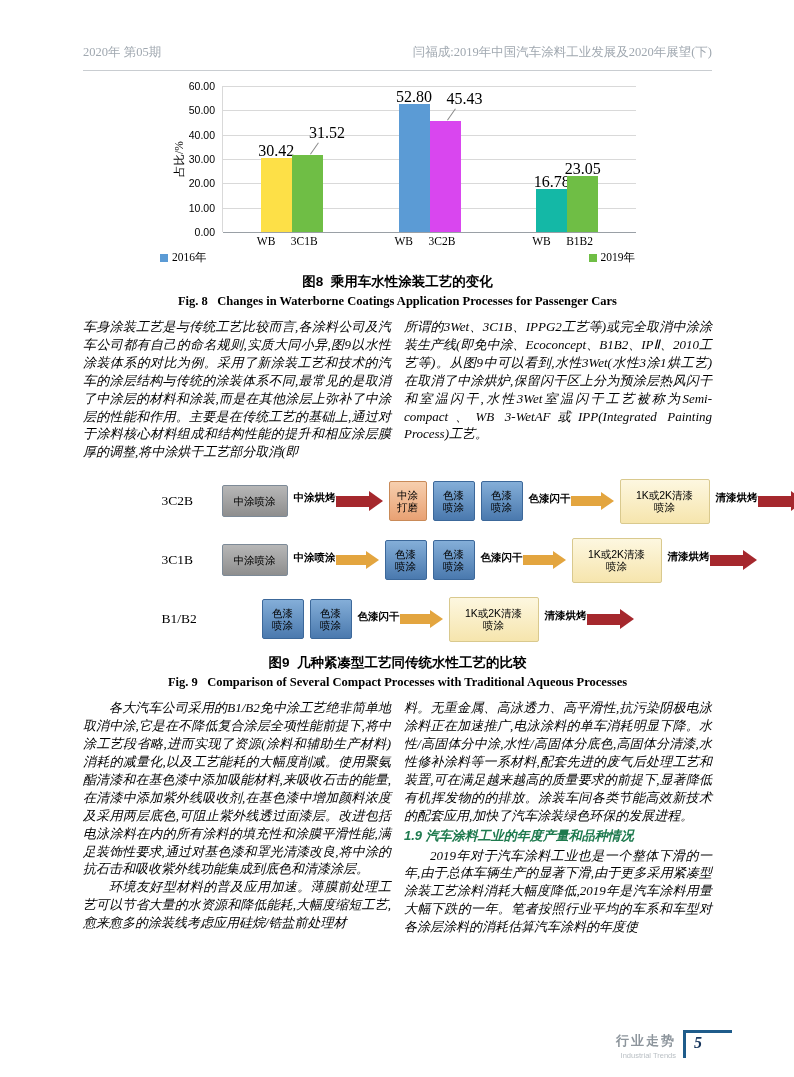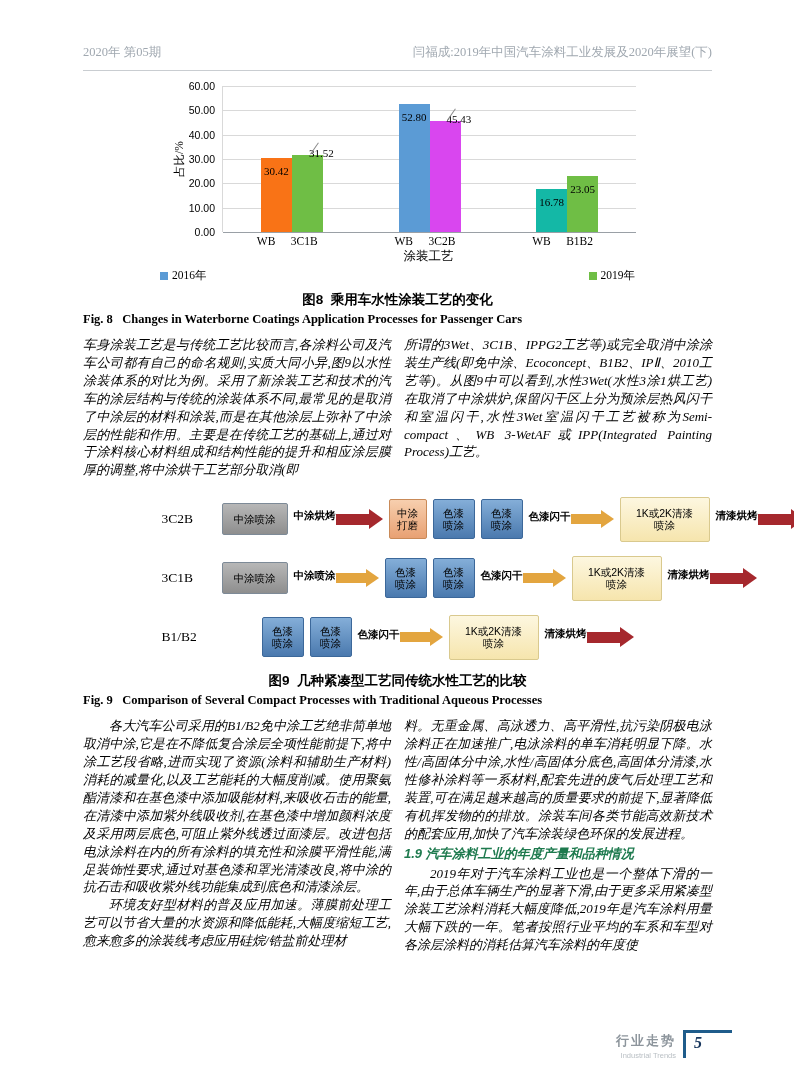--- a/index.html
+++ b/index.html
@@ -18,35 +18,35 @@
           font-size:11.5px;white-space:nowrap;}
   .ytick{position:absolute;right:7px;font-size:10.5px;font-family:"Liberation Sans",sans-serif;
          width:40px;text-align:right;}
   .plot{position:relative;width:413px;height:146px;flex:none;border-left:1px solid #d9d9d9;}
   .gridline{position:absolute;left:0;right:0;height:1px;background:#d9d9d9;}
   .gridline.axisline{background:#9aa0a6;}
   .bars-row{position:absolute;left:0;bottom:0;width:100%;display:flex;align-items:flex-end;}
   .group{flex:1;display:flex;justify-content:center;align-items:flex-end;}
   .bar{position:relative;width:31px;}
   .bar-label{position:absolute;top:-16px;left:50%;transform:translateX(-50%);
-             white-space:nowrap;font-size:11px;margin-top:23px;}
+             white-space:nowrap;font-size:16px;}
   .bar-label.callout{top:-31px;left:55%;transform:none;}
   .leader{position:absolute;top:-15px;left:58%;width:1px;height:14px;background:#8a8a8a;
           transform-origin:bottom left;transform:rotate(35deg);}
   .xlabels{display:flex;margin-top:3px;}
   .xgroup{flex:1;display:flex;justify-content:center;column-gap:0;}
   .xgroup span{display:inline-block;width:34px;text-align:left;font-size:11.5px;}
   .xtitle{text-align:center;font-size:12.5px;margin-top:1px;}
   .legend{display:flex;justify-content:space-between;column-gap:18px;margin-top:3px;align-items:center;}
   .legend-item{display:flex;align-items:center;column-gap:4px;font-size:11.5px;}
   .swatch{width:8px;height:8px;display:inline-block;}
   
   .cap-zh{text-align:center;font-weight:bold;font-size:13.5px;margin-top:8px;
           font-family:"Liberation Sans",sans-serif;white-space:pre-wrap;}
-  .cap-en{font-weight:bold;font-size:12.5px;margin-top:3px;white-space:pre-wrap;}
+  .cap-en{text-align:center;font-weight:bold;font-size:12.5px;margin-top:3px;white-space:pre-wrap;}
   
   .cols{display:flex;column-gap:13px;text-align:justify;font-size:13px;line-height:17.9px;margin-top:9px;}
   .col{flex:1;min-width:0;font-style:italic;}
   .col p{margin:0;}
   .col p.indent{text-indent:2em;}
   .sec-heading{color:#1e7a4e;font-weight:bold;font-family:"Liberation Sans",sans-serif;
                font-size:13px;margin:2px 0 2px 0;text-align:left;}
   
   .diagram{width:472px;margin:16px auto 2px;font-family:"Liberation Sans",sans-serif;}
   .drow{display:flex;align-items:center;height:48px;margin-bottom:11px;}
@@ -107,21 +107,21 @@
         <div class="plot">
             <div class="gridline" style="top: 0px;"></div>
             <div class="gridline" style="top: 24.3333px;"></div>
             <div class="gridline" style="top: 48.6667px;"></div>
             <div class="gridline" style="top: 73px;"></div>
             <div class="gridline" style="top: 97.3333px;"></div>
             <div class="gridline" style="top: 121.667px;"></div>
             <div class="gridline axisline" style="top: 146px;"></div>
             <div class="bars-row">
               <div class="group">
-                <div class="bar" style="height: 74.022px; background: #f97316;">
+                <div class="bar" style="height: 74.022px; background: #fde047;">
                   <span class="bar-label">30.42</span>
                 </div>
                 <div class="bar" style="height: 76.6987px; background: rgb(111, 190, 69);">
                   <span class="bar-label callout">31.52</span>
                   <div class="leader"></div>
                 </div>
               </div>
               <div class="group">
                 <div class="bar" style="height: 128.48px; background: rgb(91, 155, 213);">
                   <span class="bar-label">52.80</span>
@@ -152,21 +152,20 @@
               </div>
               <div class="xgroup">
                 <span>WB</span>
                 <span>3C2B</span>
               </div>
               <div class="xgroup">
                 <span>WB</span>
                 <span>B1B2</span>
               </div>
             </div>
-          <div class="xtitle">涂装工艺</div>
         </div>
       </div>
       <div class="legend">
           <div class="legend-item">
             <span class="swatch" style="background: rgb(91, 155, 213);"></span>
             <span>2016年</span>
           </div>
           <div class="legend-item">
             <span class="swatch" style="background: rgb(111, 190, 69);"></span>
             <span>2019年</span>

